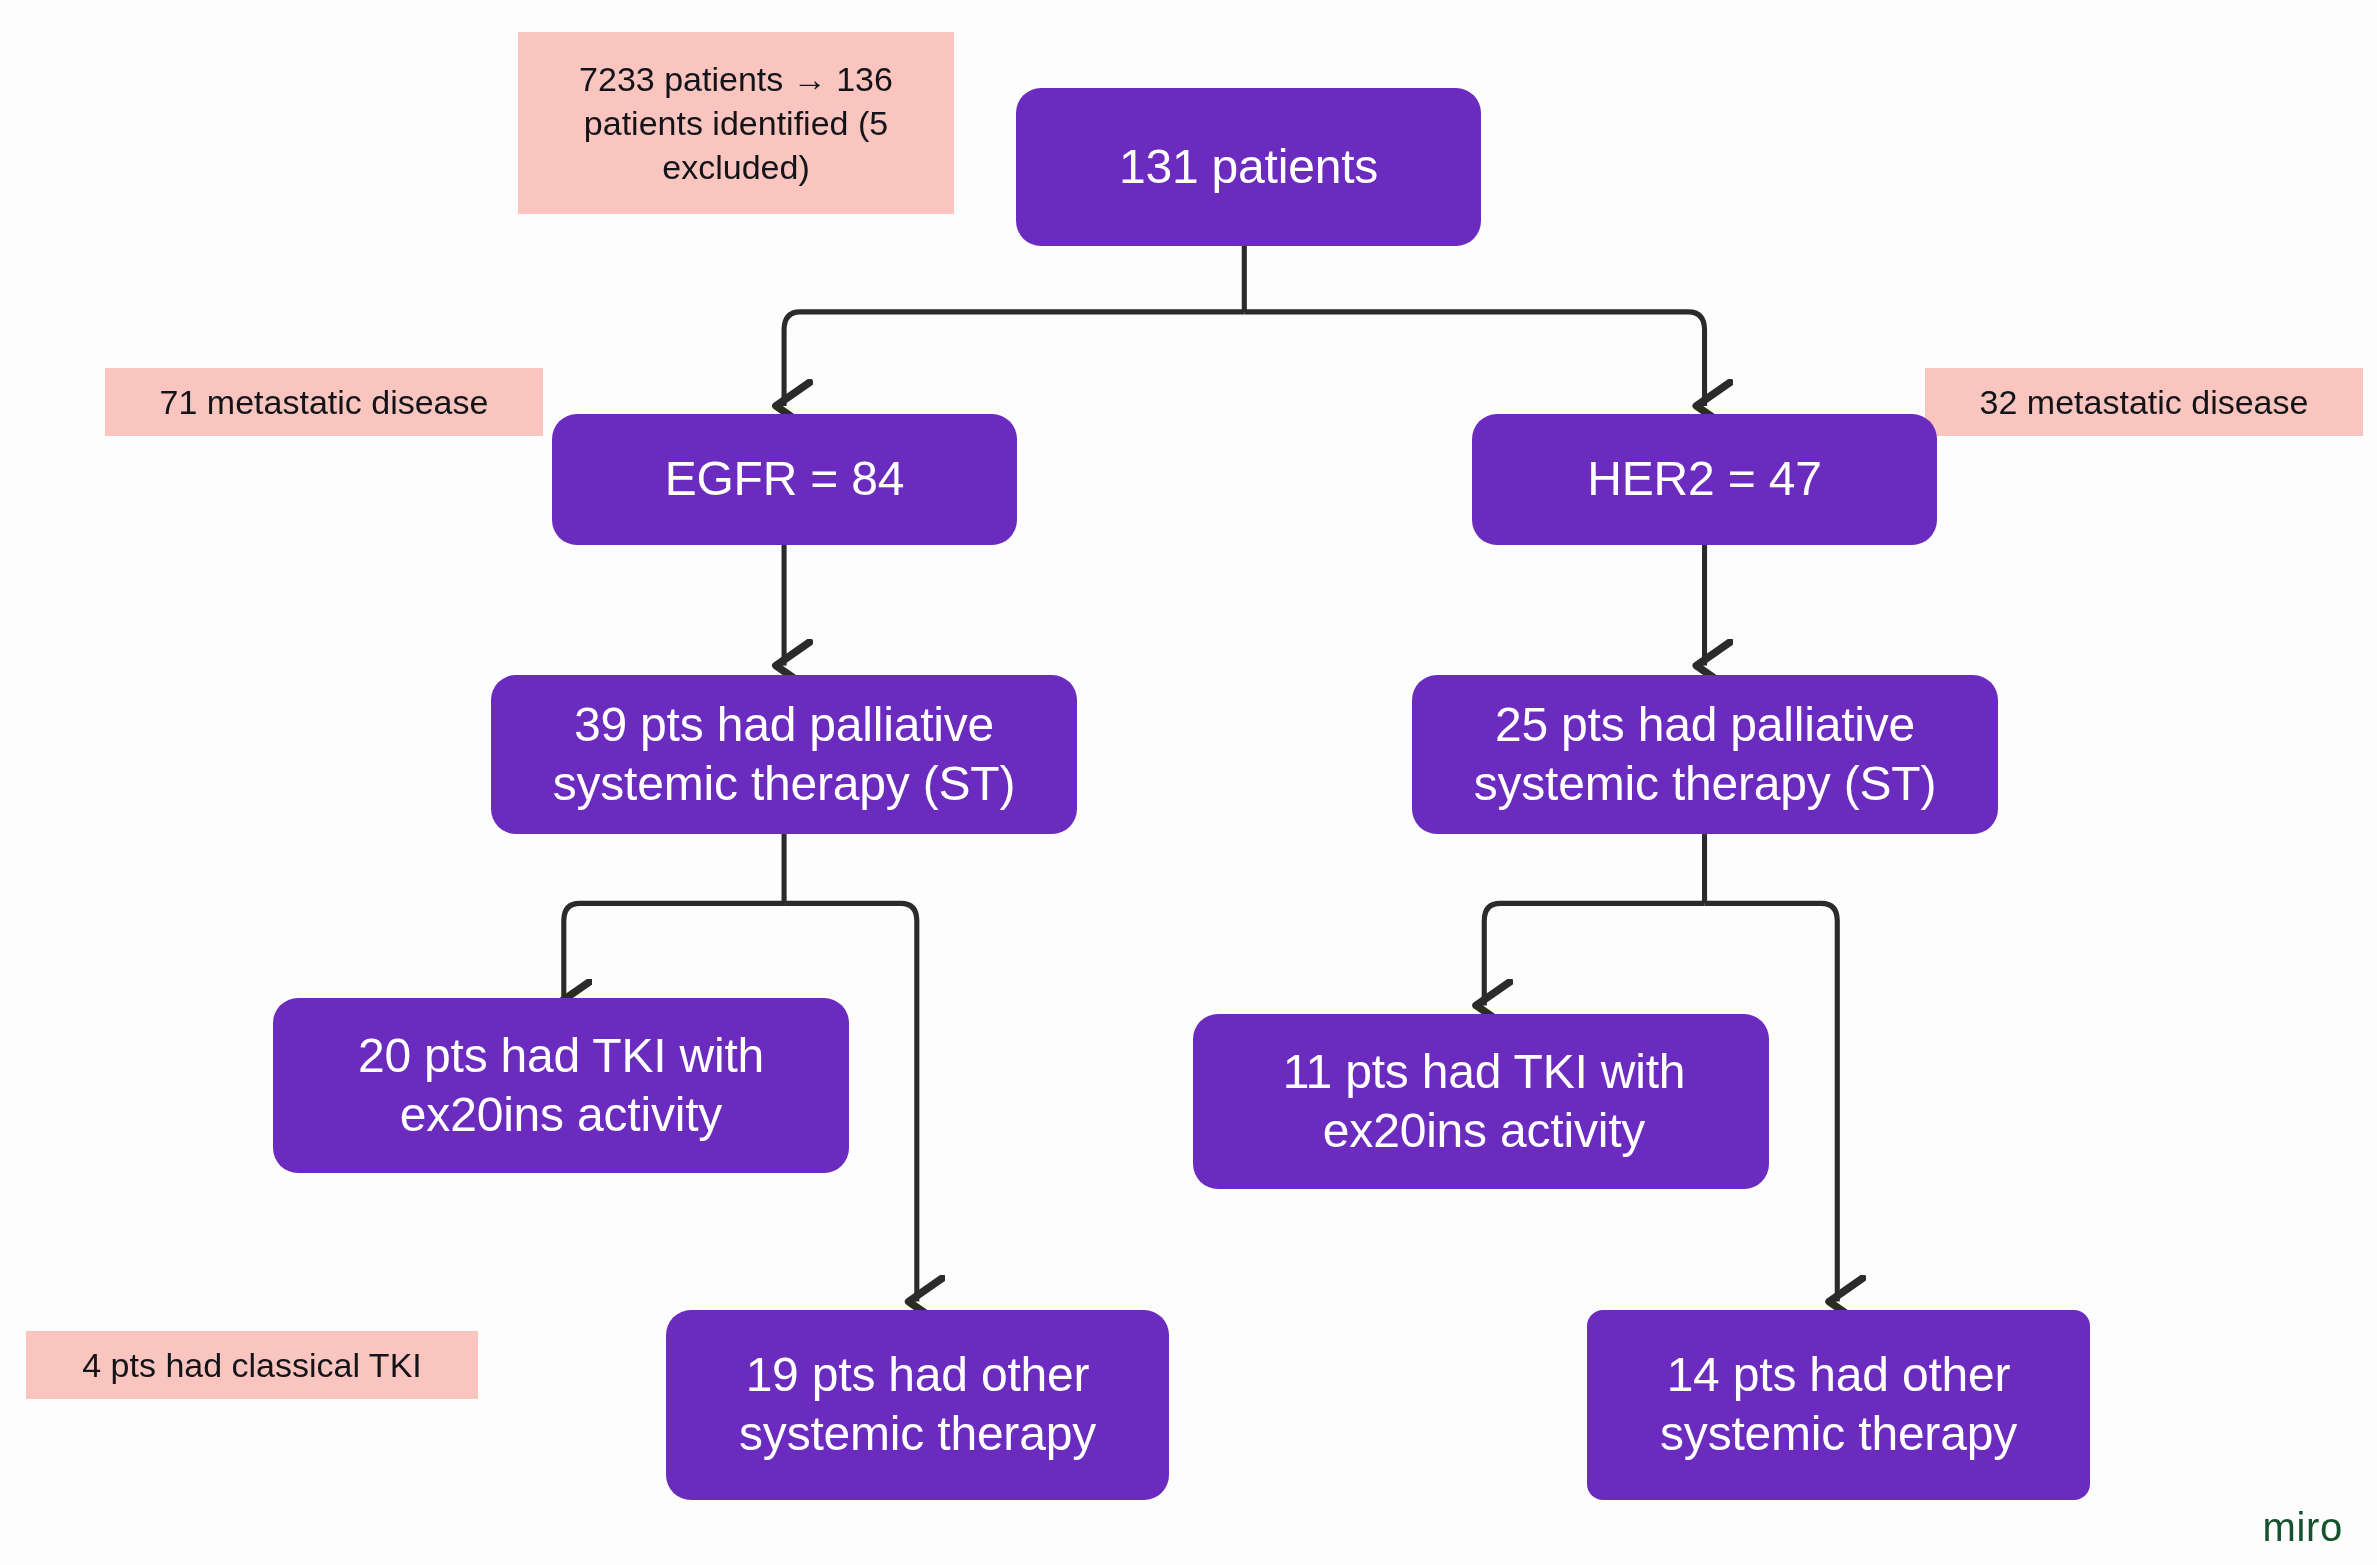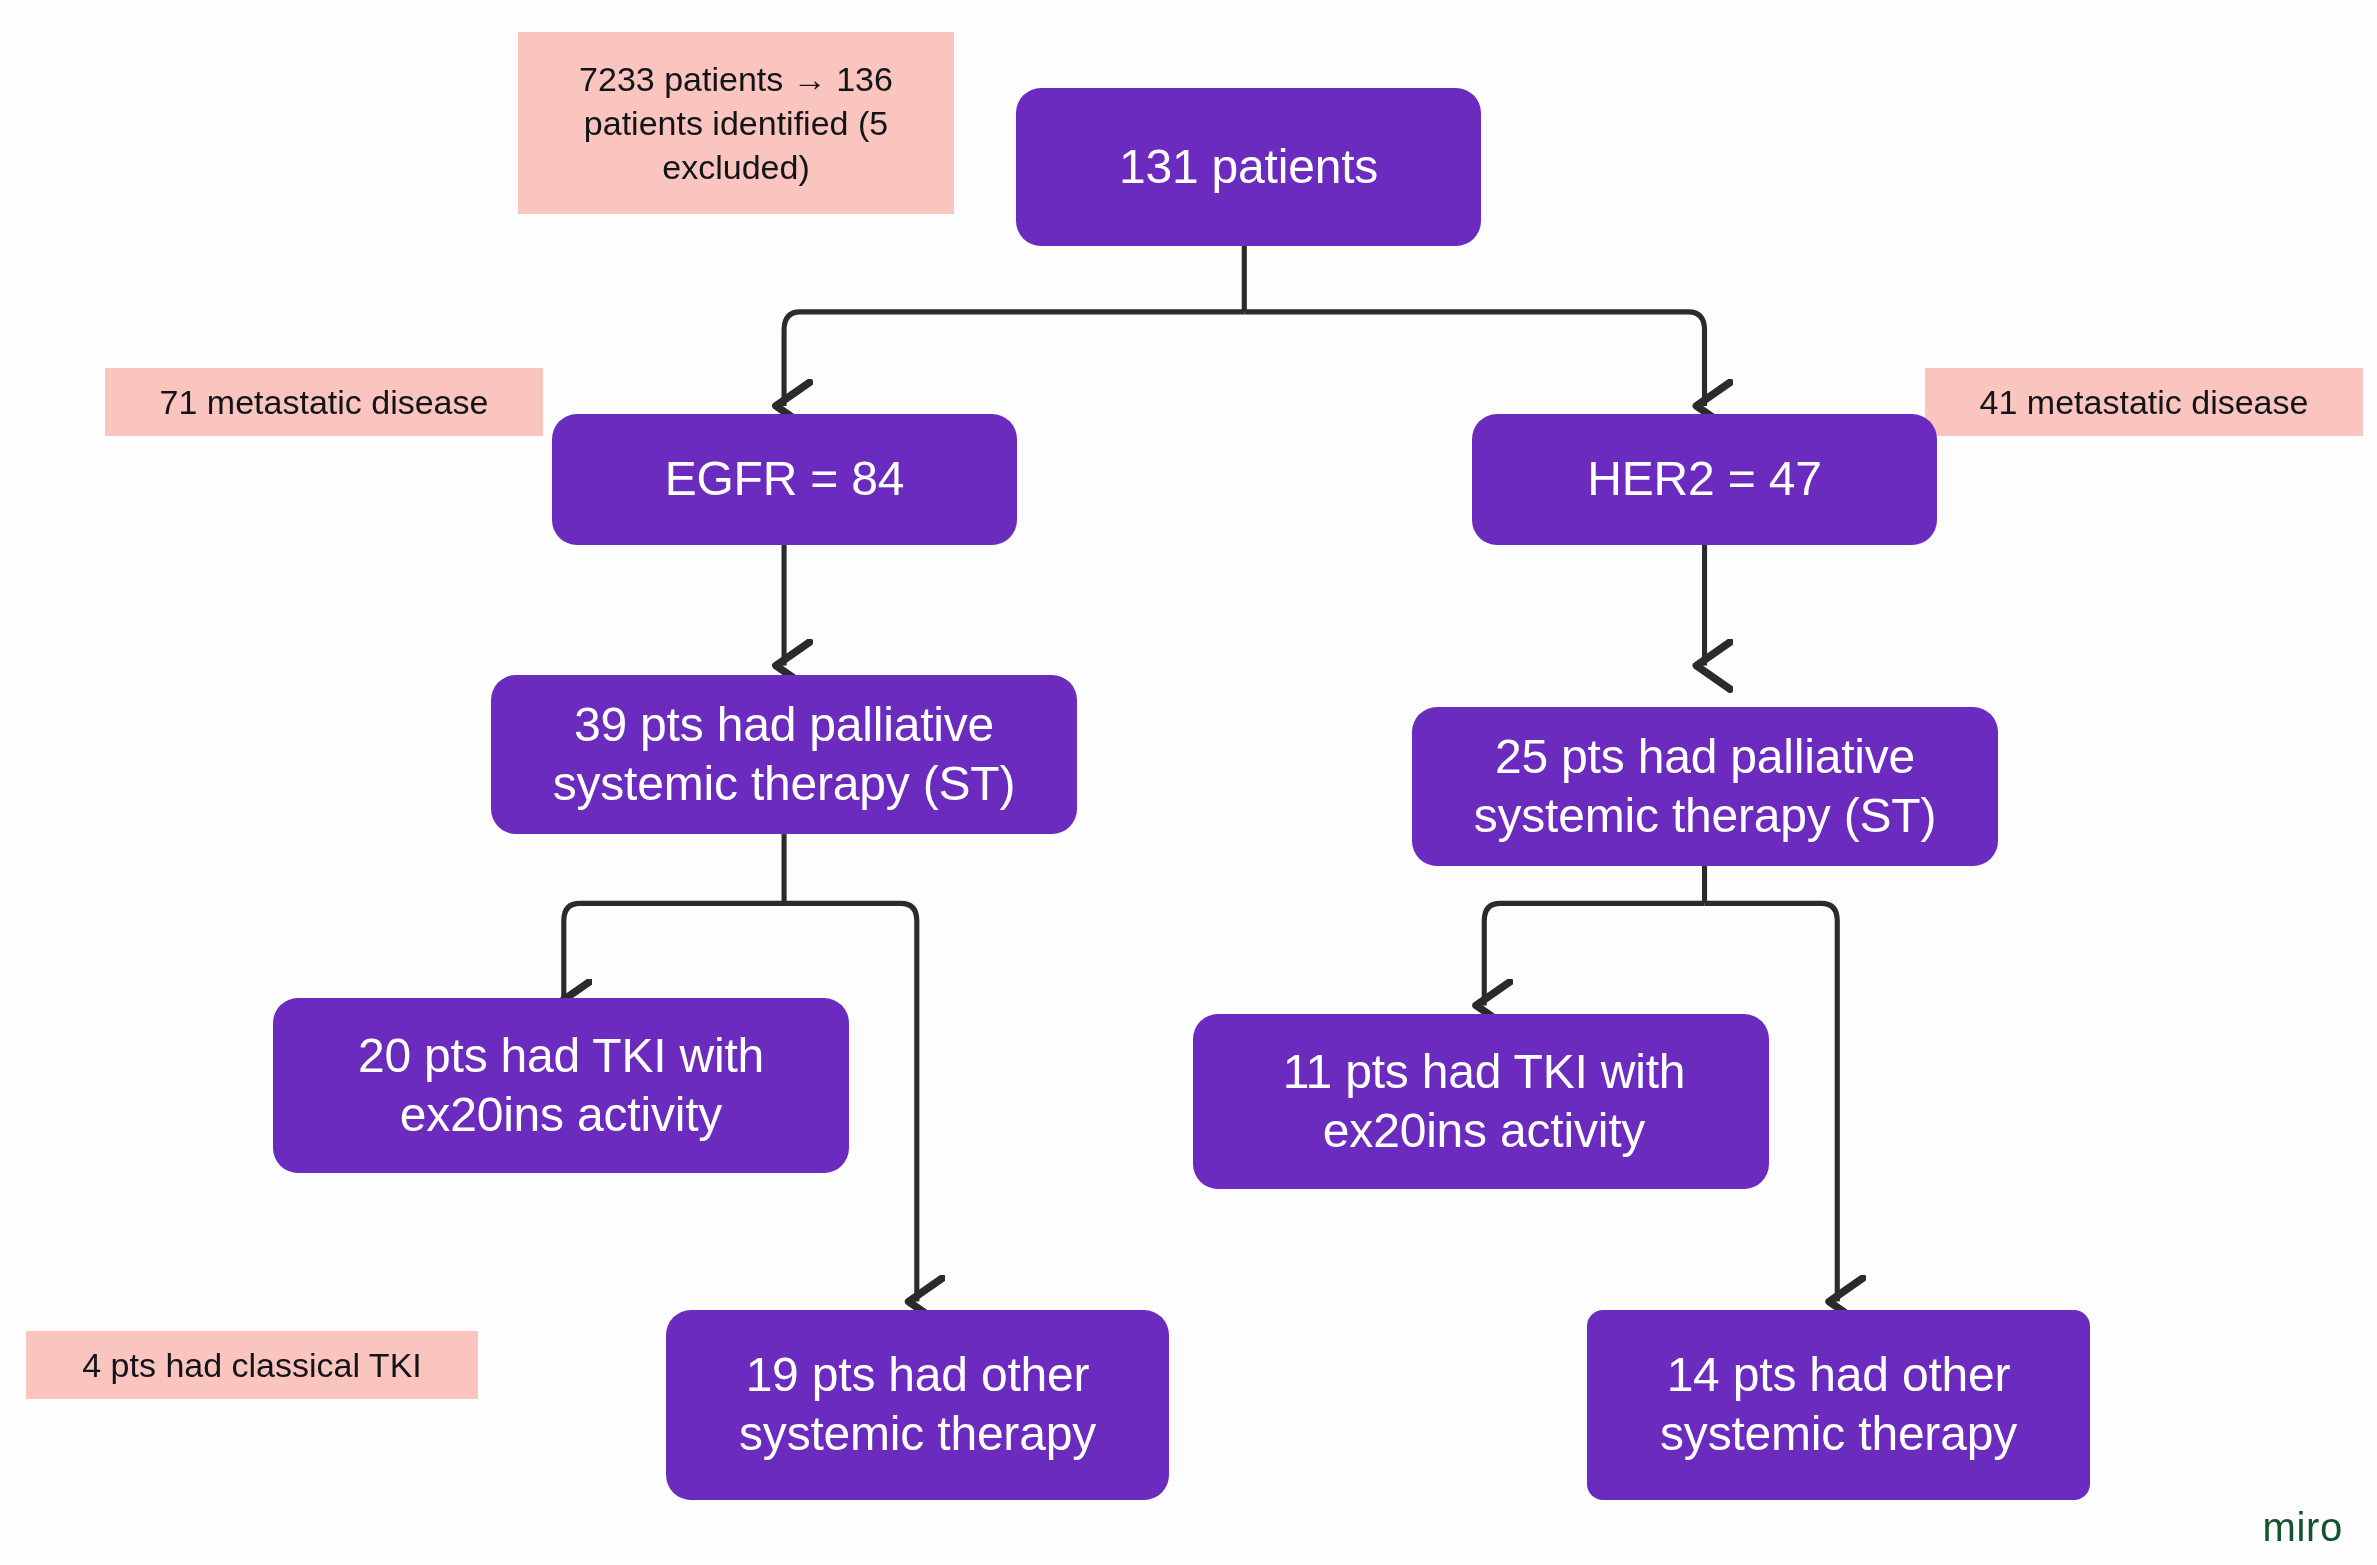--- a/index.html
+++ b/index.html
@@ -100,21 +100,21 @@
 
   <div class="node pink" style="left:518px; top:32px; width:436px; height:182px;">
     <span class="lbl">7233 patients → 136 patients identified (5 excluded)</span>
   </div>
 
   <div class="node pink" style="left:105px; top:368px; width:438px; height:68px;">
     <span class="lbl">71 metastatic disease</span>
   </div>
 
   <div class="node pink" style="left:1925px; top:368px; width:438px; height:68px;">
-    <span class="lbl">41 metastatic disease</span>
+    <span class="lbl">32 metastatic disease</span>
   </div>
 
   <div class="node pink" style="left:26px; top:1331px; width:452px; height:68px;">
     <span class="lbl">4 pts had classical TKI</span>
   </div>
 
   <div class="node purple" style="left:1016px; top:88px; width:465px; height:158px;padding-left:16px;">
     <span class="lbl">131 patients</span>
   </div>
 
@@ -124,21 +124,21 @@
 
   <div class="node purple" style="left:1472px; top:414px; width:465px; height:131px;">
     <span class="lbl">HER2 = 47</span>
   </div>
 
   <div class="node purple" style="left:491px; top:675px; width:586px; height:159px;">
     <span class="lbl">39 pts had palliative
 systemic therapy (ST)</span>
   </div>
 
-  <div class="node purple" style="left:1412px; top:675px; width:586px; height:159px;margin-top:32px;">
+  <div class="node purple" style="left:1412px; top:675px; width:586px; height:159px;">
     <span class="lbl">25 pts had palliative
 systemic therapy (ST)</span>
   </div>
 
   <div class="node purple" style="left:273px; top:998px; width:576px; height:175px;">
     <span class="lbl">20 pts had TKI with
 ex20ins activity</span>
   </div>
 
   <div class="node purple" style="left:1193px; top:1014px; width:576px; height:175px;padding-left:22px;">

